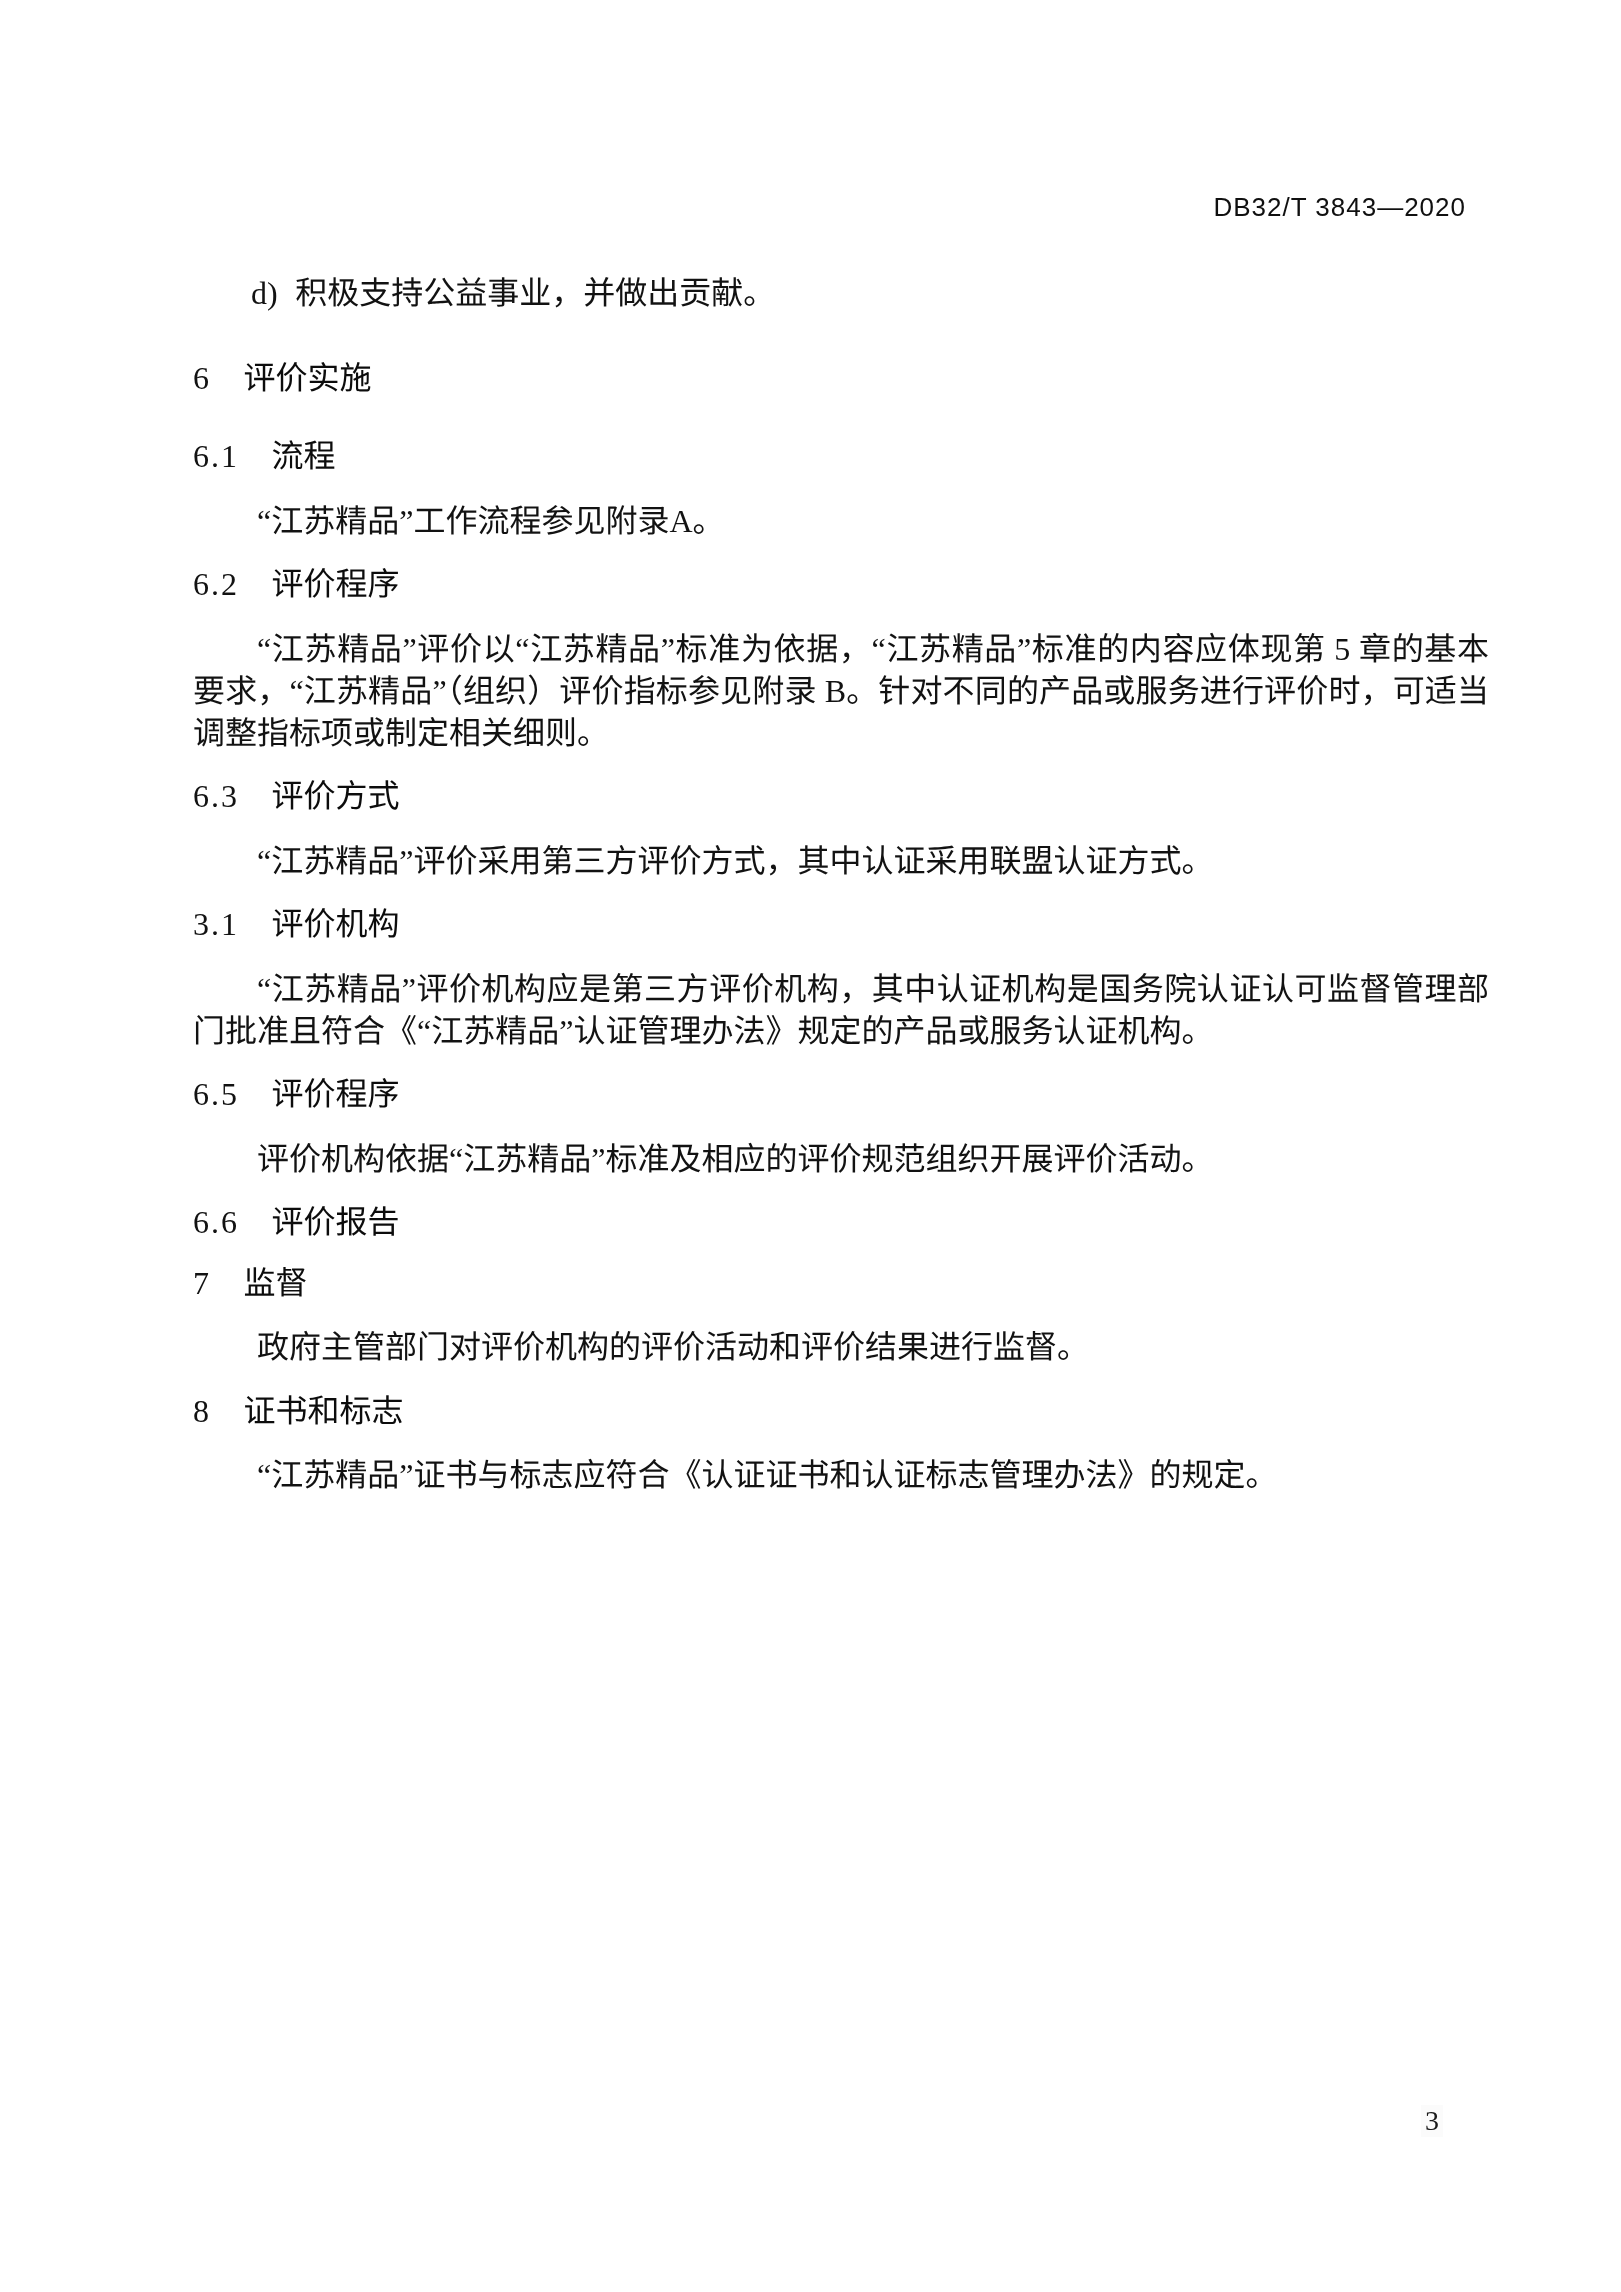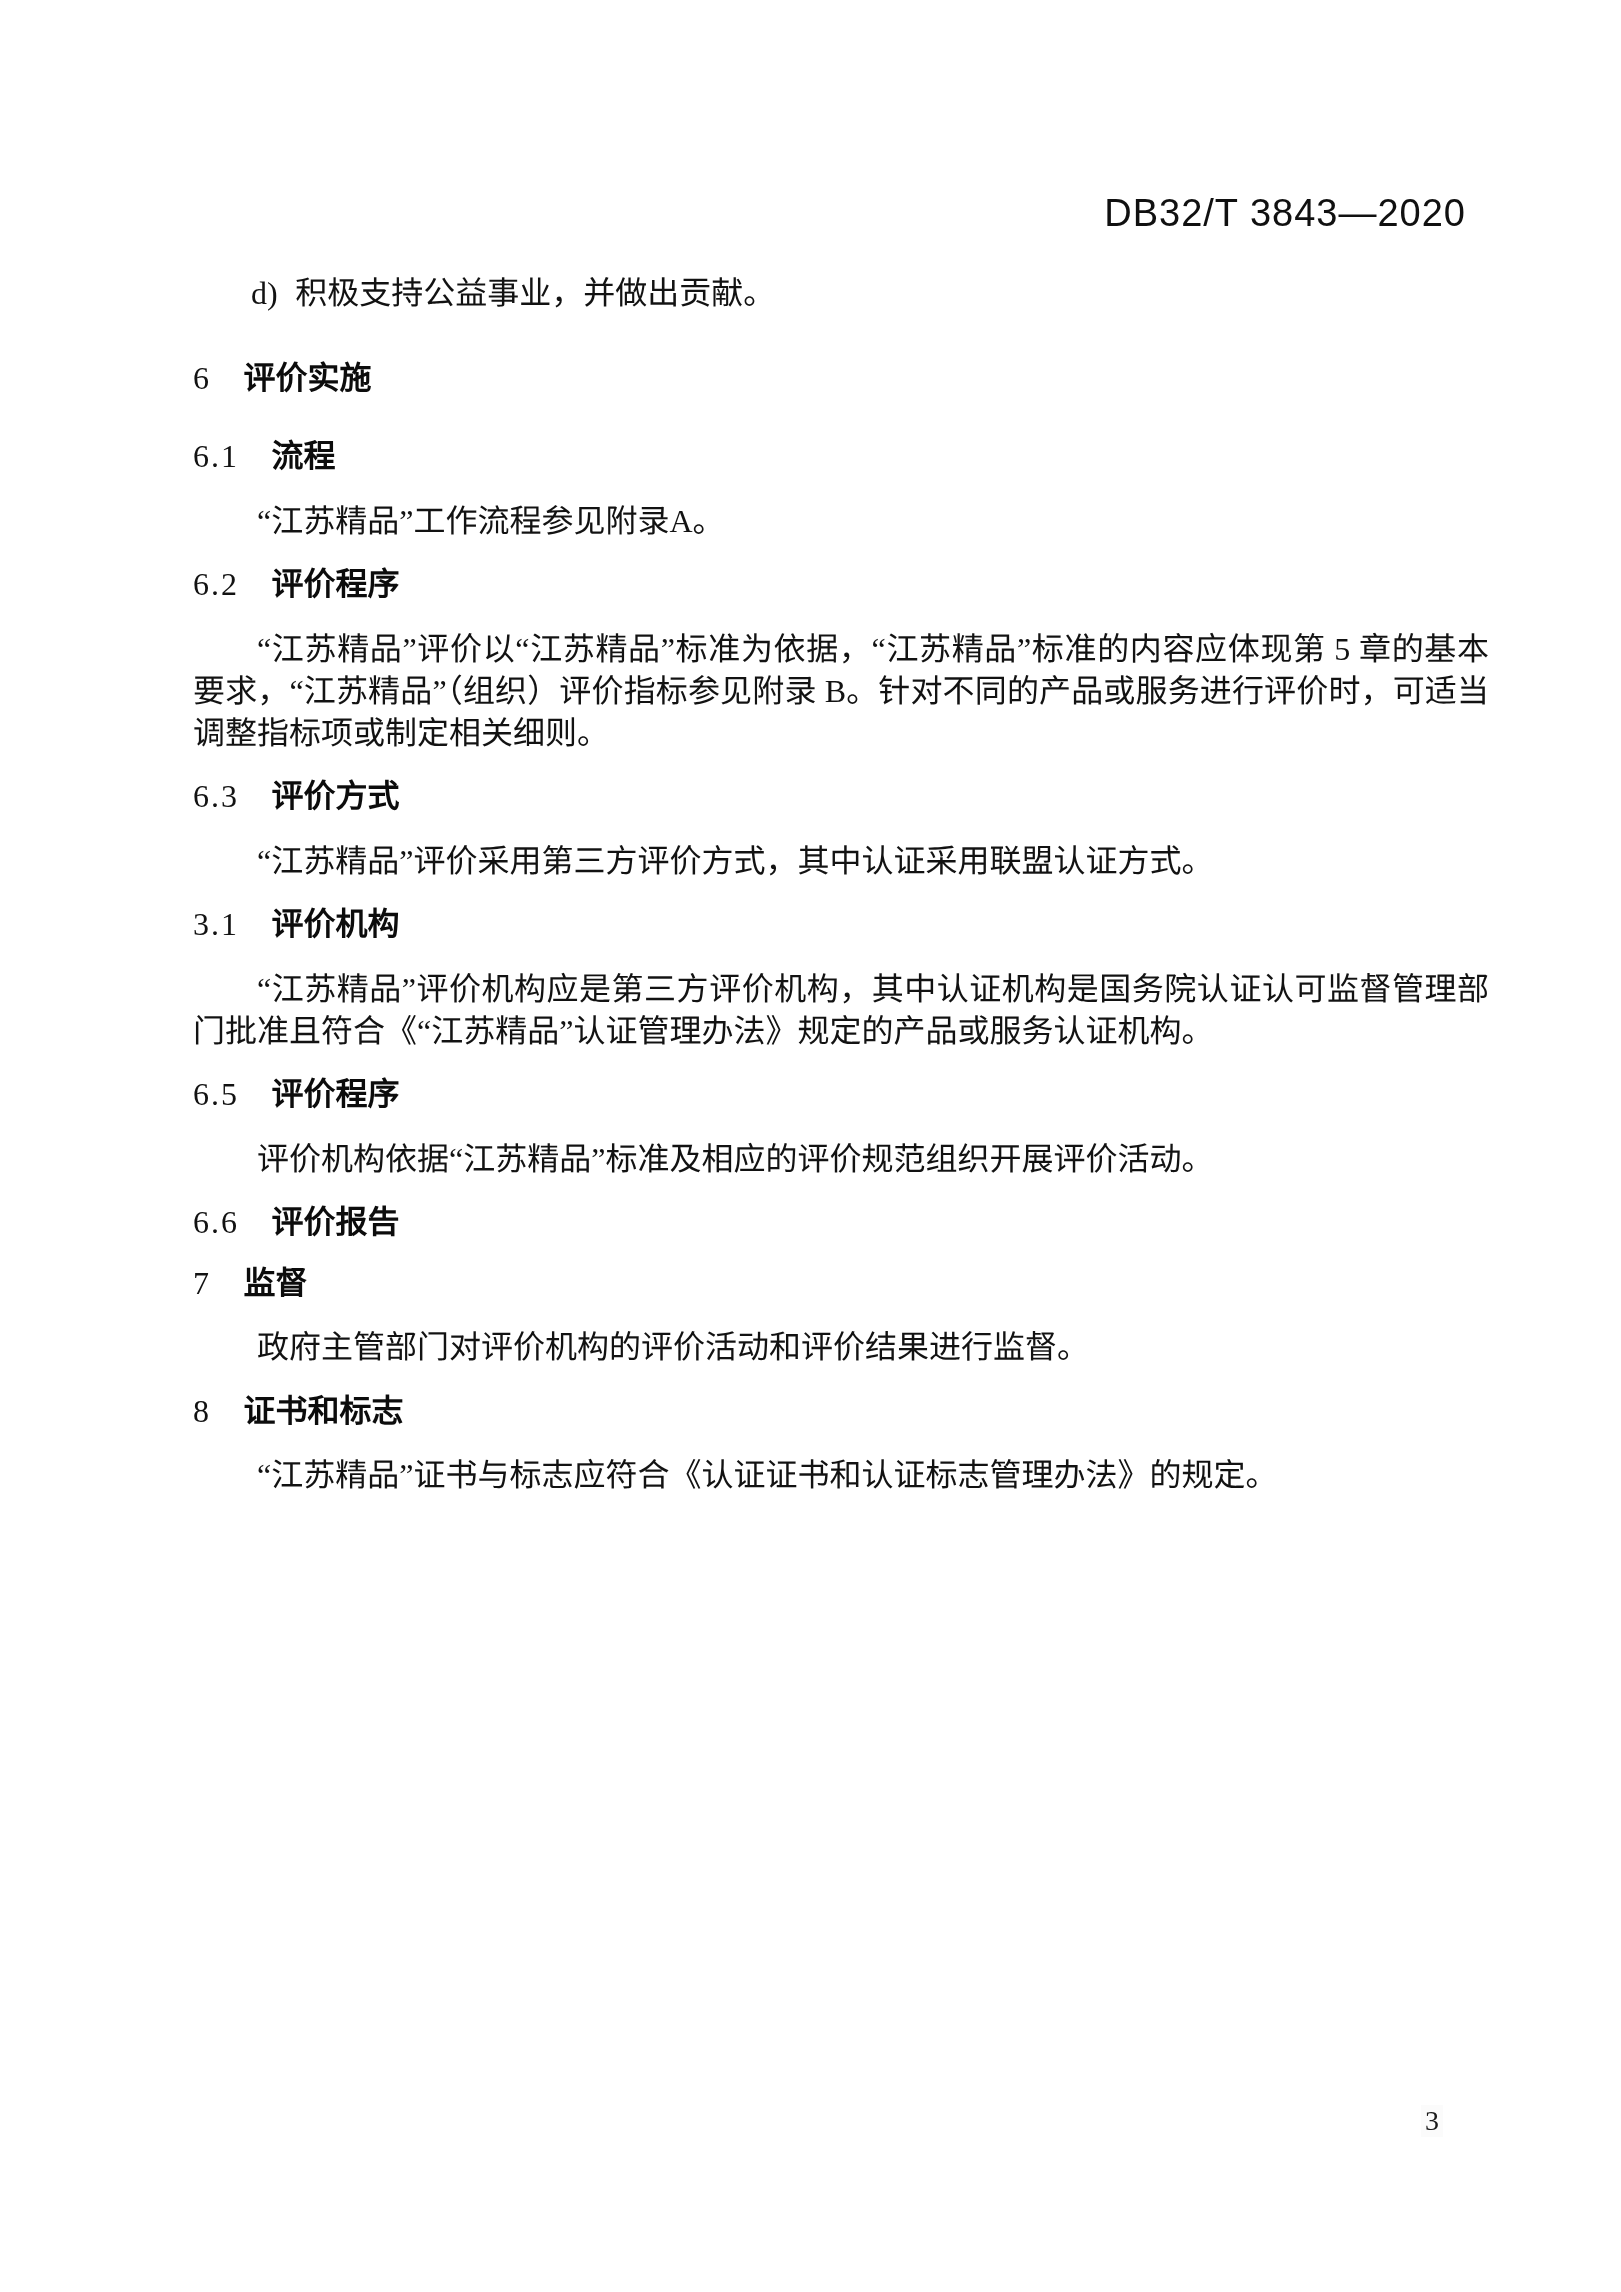--- a/index.html
+++ b/index.html
@@ -15,21 +15,21 @@
     background: #ffffff;
     color: #141414;
     overflow: hidden;
   }
   
   .doc-header {
     position: absolute;
     top: 192px;
     right: 155px;
     font-family: "Liberation Sans", sans-serif;
-    font-size: 38px;
+    font-size: 26px;
     letter-spacing: 1px;
     color: #101010;
     white-space: nowrap;
   }
   
   .content {
     position: absolute;
     left: 193px;
     top: 272px;
     width: 1296px;
@@ -50,21 +50,21 @@
     margin: 25.5px 0 0 0;
     white-space: nowrap;
   }
   .heading .hnum {
     font-weight: 400;
     letter-spacing: 2px;
     margin-right: 23.5px;
     font-family: "Liberation Serif", serif;
   }
   .heading .htitle {
-    font-weight: 700;
+    font-weight: 400;
     color: #0c0c0c;
     margin-top: 9px;
   }
   .heading.gap-large { margin-top: 47px; }
   .heading.gap-medium { margin-top: 43px; }
   .body-para {
     margin: 25.5px 0 0 0;
     text-indent: 2em;
     text-align: justify;
     word-break: break-all;

